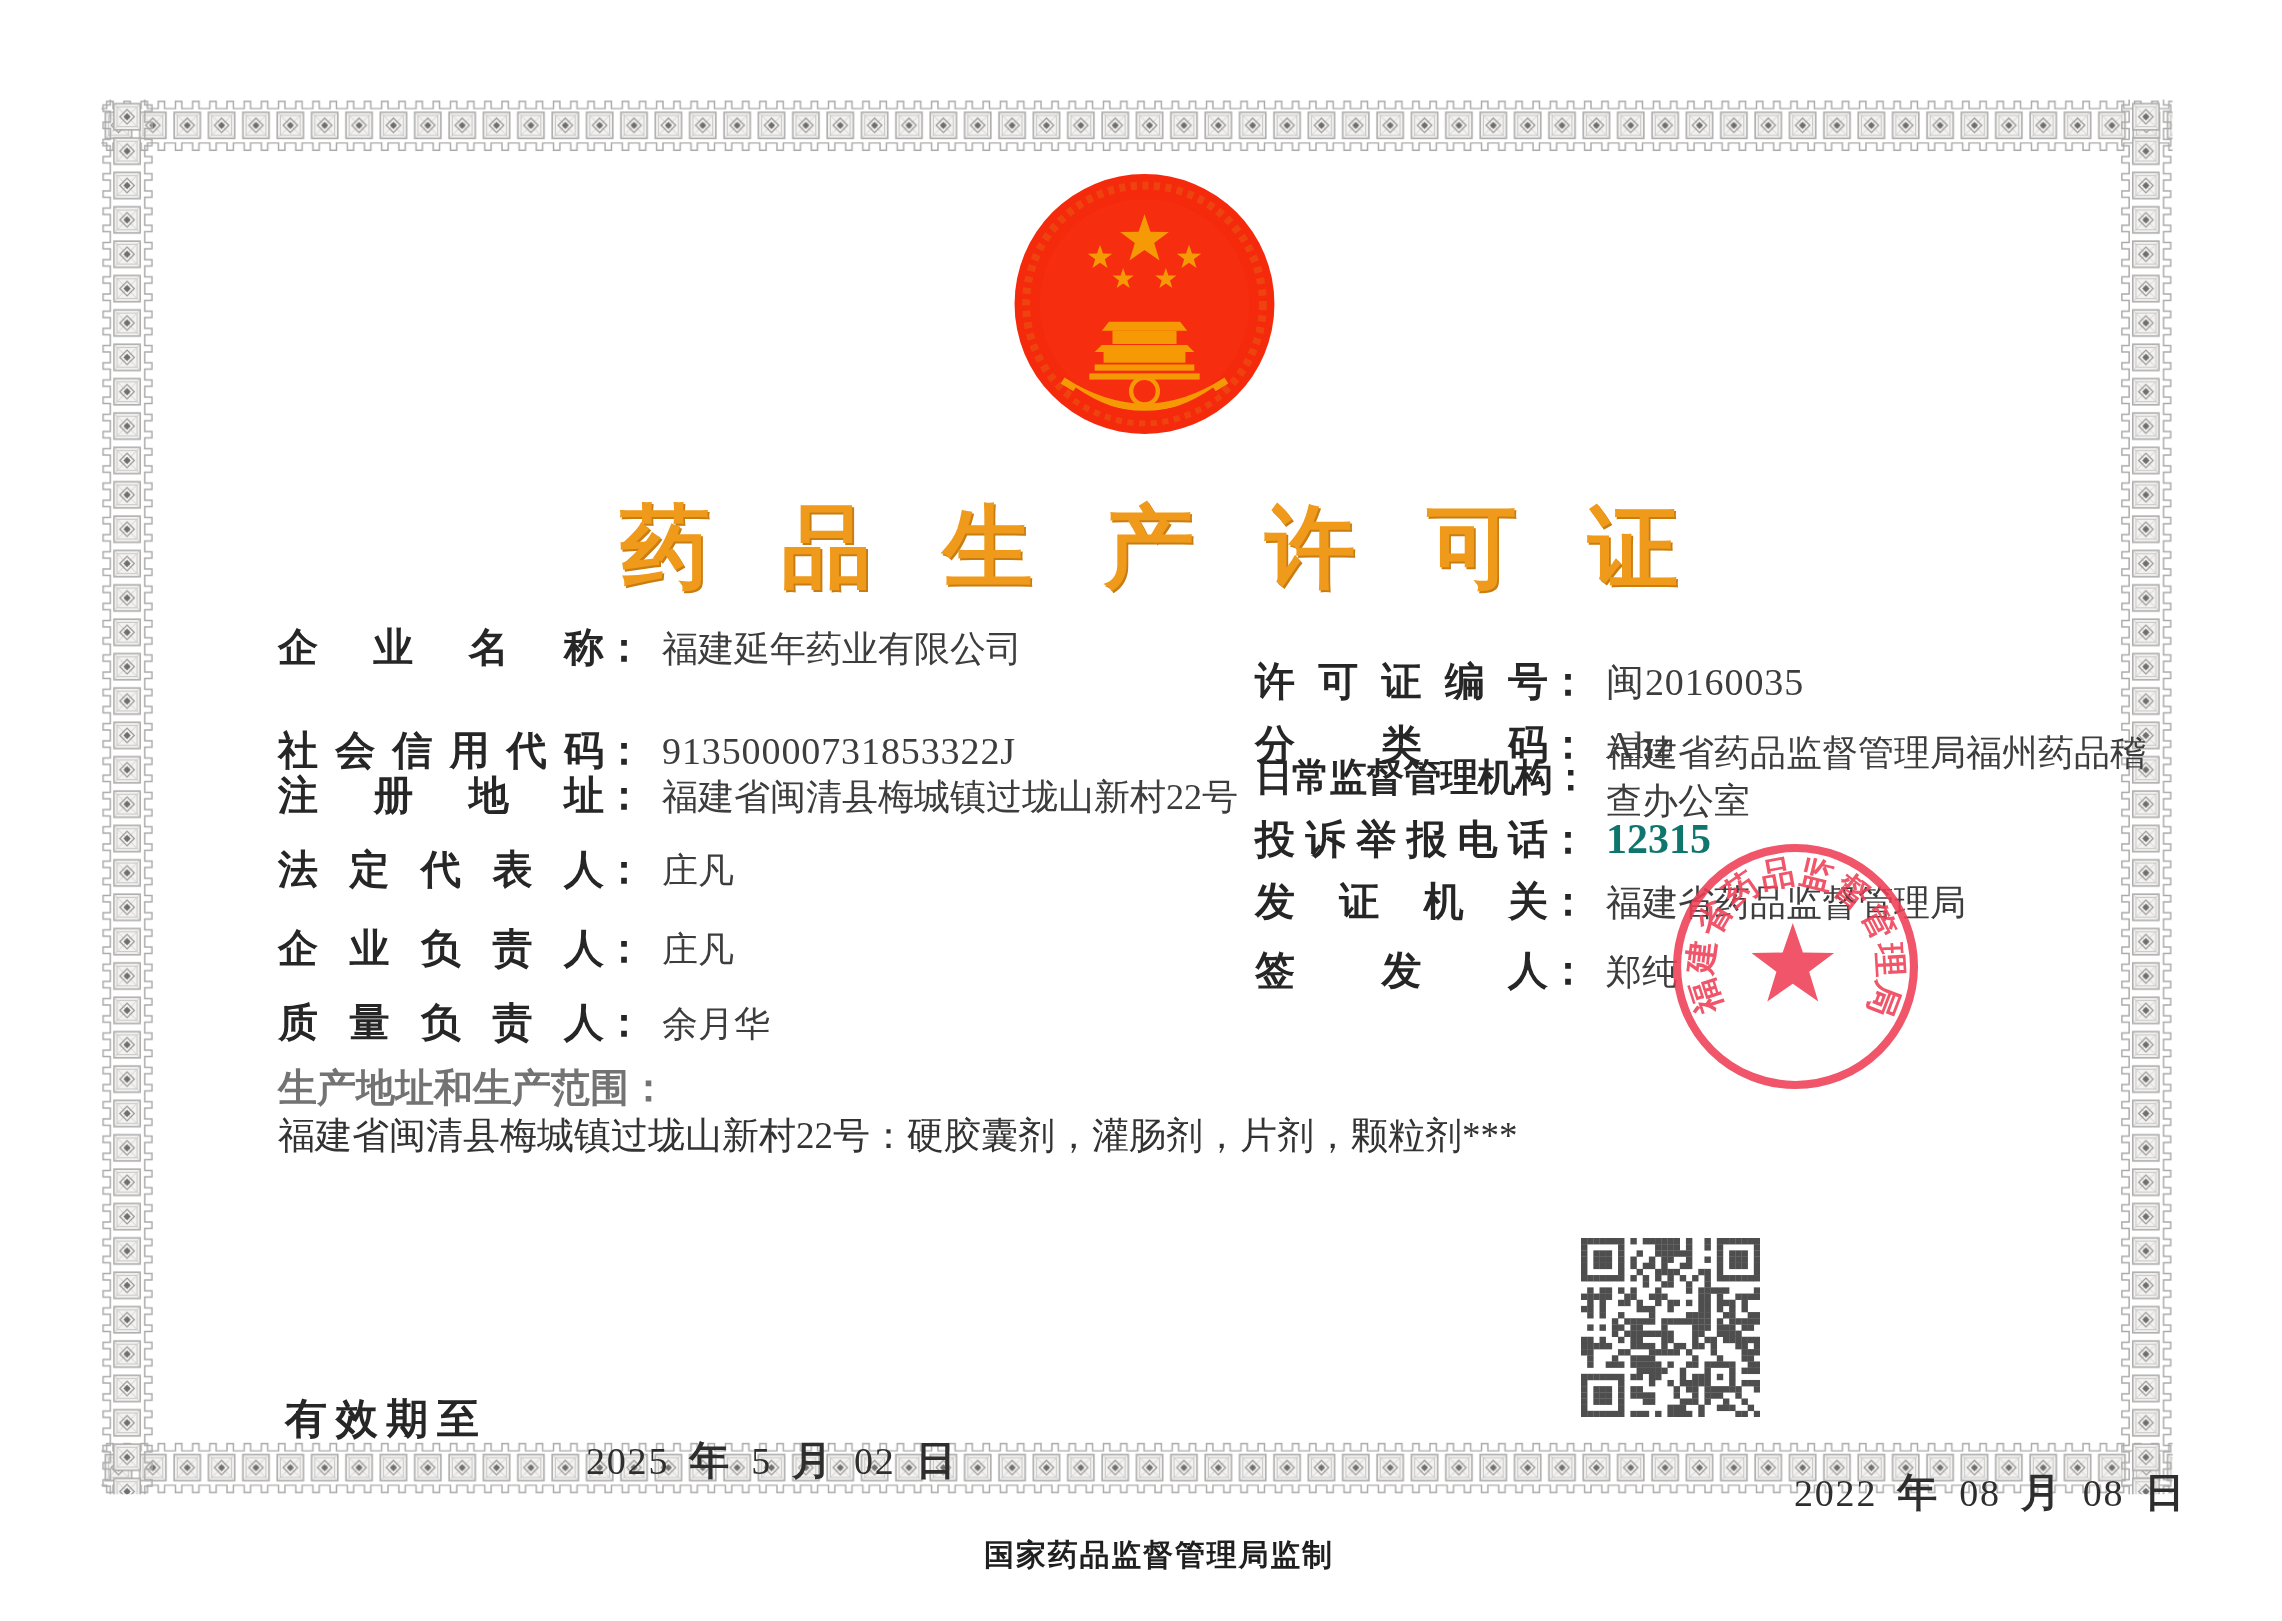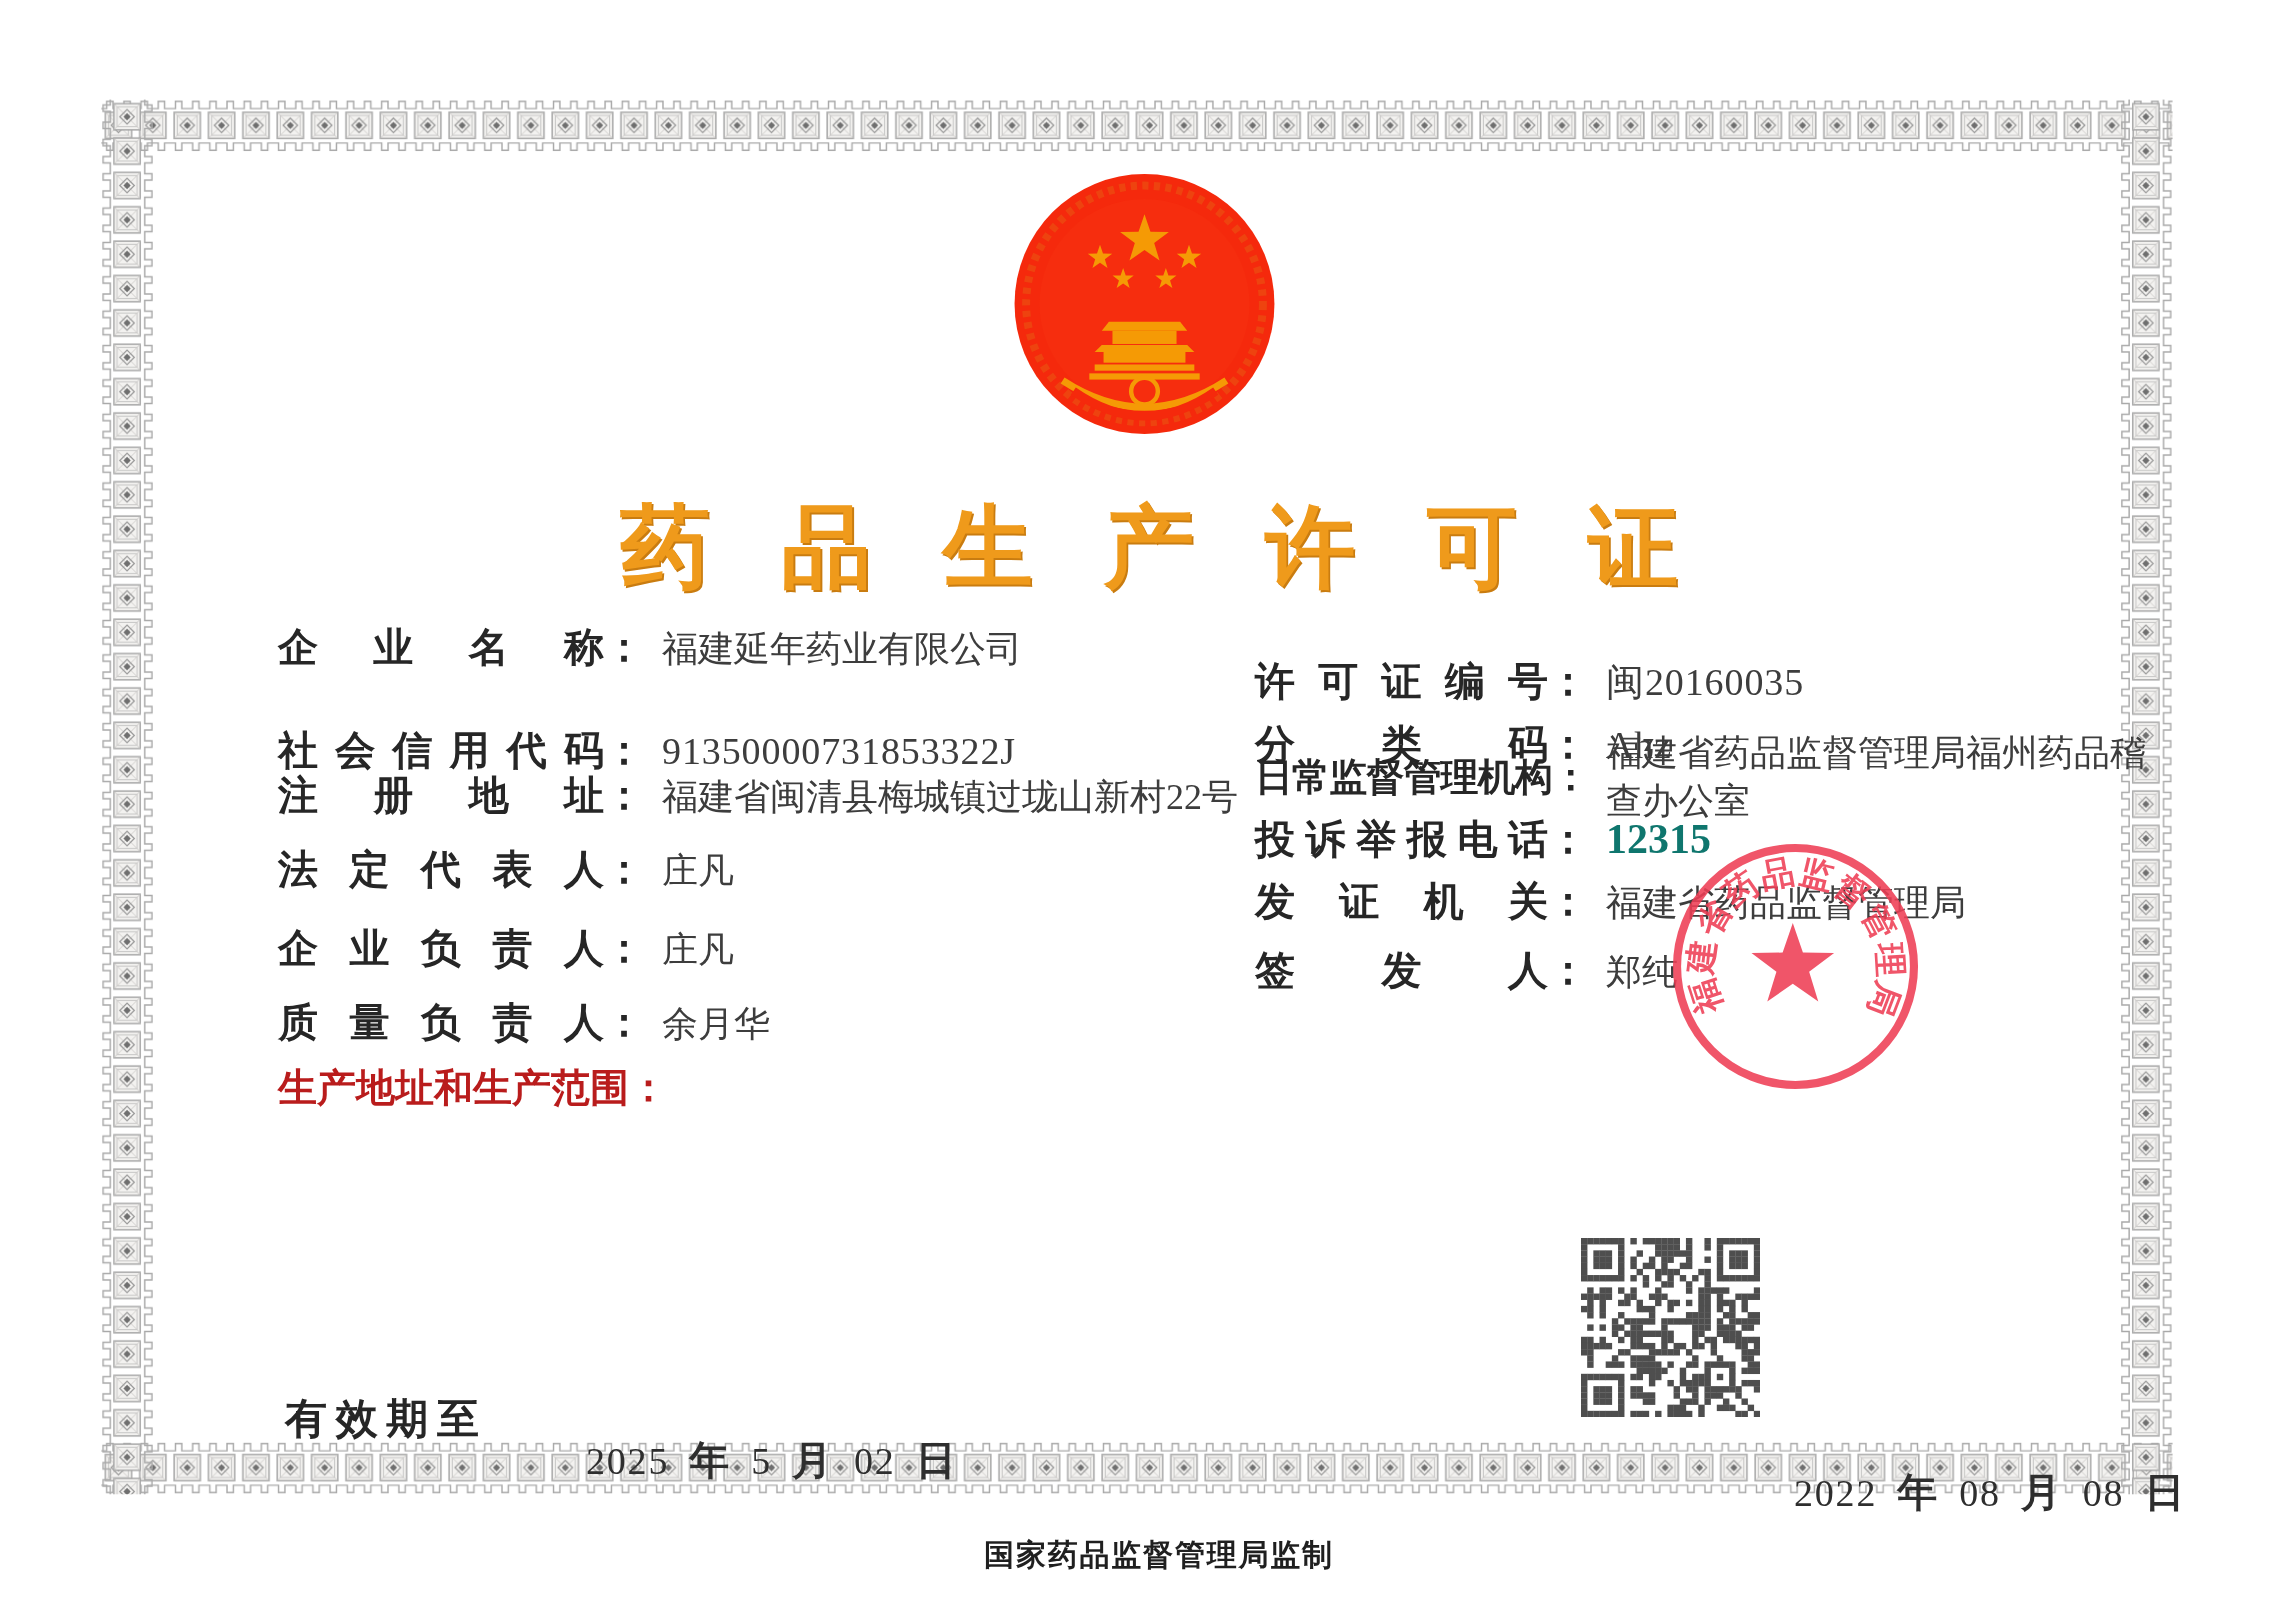--- a/index.html
+++ b/index.html
@@ -22,21 +22,21 @@
   .l1{left:278px;top:620px;} .l2{left:278px;top:695px;} .l3{left:278px;top:768px;}
   .l4{left:278px;top:842px;} .l5{left:278px;top:921px;} .l6{left:278px;top:995px;}
   .r1{left:1255px;top:623px;} .r2{left:1255px;top:689px;}
   .r3{left:1255px;top:729px;} .r4{left:1255px;top:812px;}
   .r5{left:1255px;top:874px;} .r6{left:1255px;top:943px;}
   .r3 .lab{align-self:center;font-size:38px;letter-spacing:-0.9px;}
   .r3 .val{width:543px;line-height:48px;}
   .val-bold{font-size:42px;font-weight:700;color:#0f766e;}
   .code-val{font-size:38px;letter-spacing:0.9px;margin-top:34px;}
   
-  .prod-h{left:278px;top:1061px;font-size:39px;font-weight:700;color:#b91c1c;}
+  .prod-h{left:278px;top:1061px;font-size:39px;font-weight:700;color:#737373;}
   .prod-l{left:278px;top:1111px;font-size:37px;color:#333;}
   
   .valid-lab{left:285px;top:1391px;width:194px;font-size:42px;font-weight:700;color:#262626;}
   .date{display:flex;align-items:baseline;color:#2e2e2e;}
   .date .num{font-size:38px;margin-right:20px;letter-spacing:1.8px;margin-top:48px;}
   .date .unit{font-size:40px;font-weight:700;margin-right:22px;}
   .valid-date{left:586px;top:1391px;}
   .issue-date{left:1794px;top:1423px;z-index:6;}
   
   .footer{left:0;top:1535px;width:2282px;text-align:center;
@@ -253,20 +253,21 @@
       <div class="lab jrow">
           <span>签</span>
           <span>发</span>
           <span>人：</span>
         </div>
       <div class="val">郑纯</div>
     </div>
   </div>
 
   <div class="abs prod-h txt">生产地址和生产范围：</div>
+  <div class="abs prod-l txt">福建省闽清县梅城镇过垅山新村22号：硬胶囊剂，灌肠剂，片剂，颗粒剂***</div>
 
   <div class="abs valid-lab txt jrow">
       <span>有</span>
       <span>效</span>
       <span>期</span>
       <span>至</span>
     </div>
   <div class="abs date valid-date txt">
     <span class="num">2025</span>
     <span class="unit">年</span>

